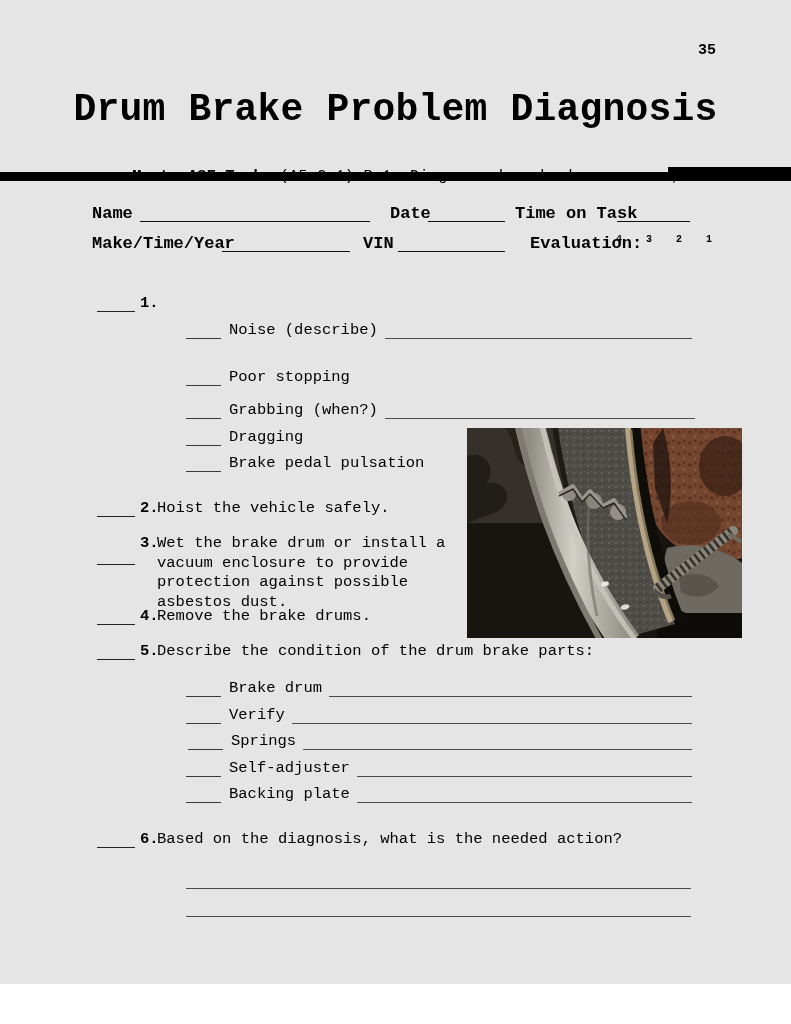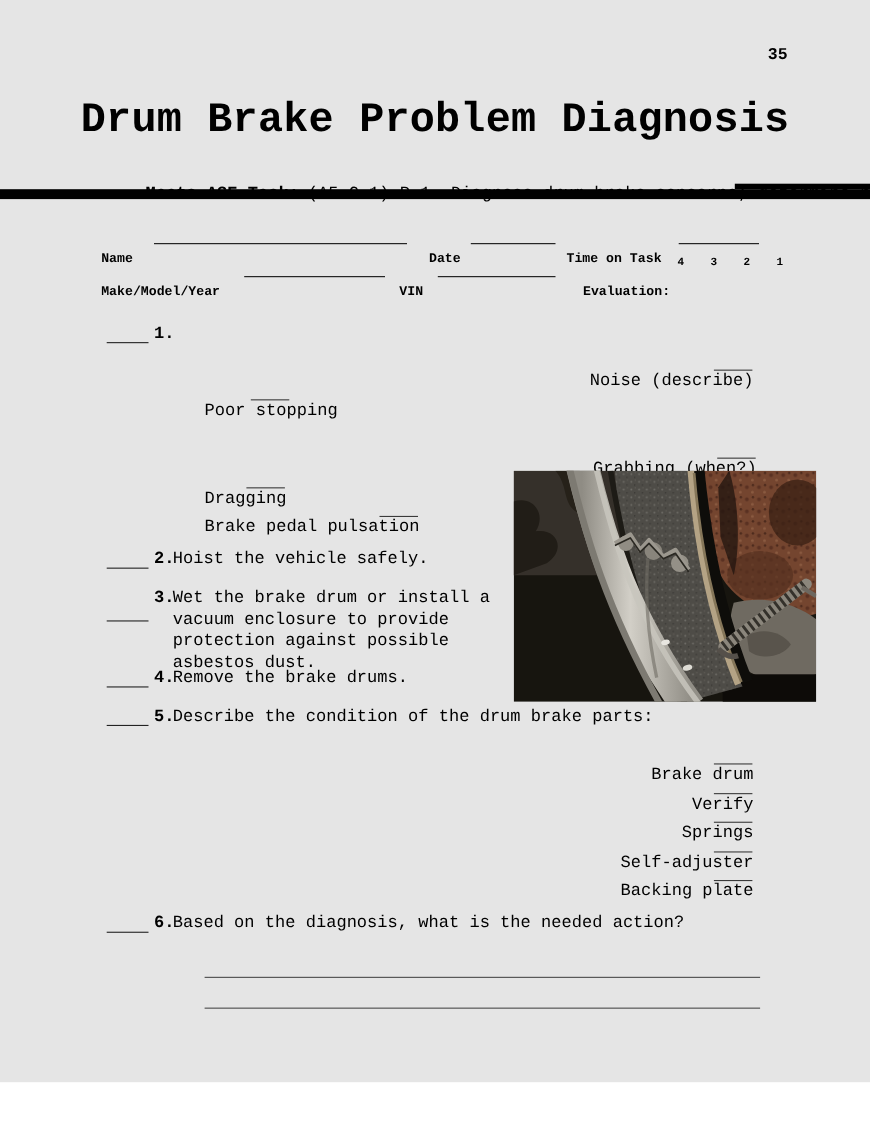--- a/index.html
+++ b/index.html
@@ -13,31 +13,31 @@
 
   .doc-title { top:88px; left:0; width:791px; text-align:center;
     font-size:38px; font-weight:bold; letter-spacing:0.2px; }
 
   .ase-line { top:149px; left:95px; font-size:15.5px; white-space:pre; }
   .ase-label { font-weight:bold; margin-right:8px; }
 
   .bar-notch { top:167px; left:668px; width:123px; height:5px; background:#000; }
   .bar-main  { top:172px; left:0; width:791px; height:9px; background:#000; }
 
-  .fld { font-size:12px; font-weight:bold; white-space:nowrap;margin-top:24px; }
+  .fld { font-size:17px; font-weight:bold; white-space:nowrap; }
   .uline { border-bottom:1.6px solid #111; height:17px; }
   .scores { font-size:10px; font-weight:bold; white-space:pre; }
 
   .task-row { display:flex; align-items:flex-end; font-size:15.5px; }
   .task-blank { width:38px; height:16px; border-bottom:1.5px solid #222; flex:none; }
   .task-num { font-weight:bold; margin-left:5px; width:17px; flex:none; }
   .task-text { white-space:nowrap; }
   .task-text.wrap { white-space:normal; width:295px; line-height:19.5px; }
 
-  .sub-row { display:flex; align-items:flex-end; font-size:15.5px;flex-direction:column; }
+  .sub-row { display:flex; align-items:flex-end; font-size:15.5px; }
   .sub-blank { width:35px; height:15px; border-bottom:1.3px solid #3a3a3a; flex:none; margin-right:8px; }
   .sub-label { white-space:nowrap; padding-right:7px; }
   .sub-line { flex:1; height:15px; border-bottom:1.25px solid #4a4a4a; }
 
   .answer-line { border-top:1.25px solid #4a4a4a; height:0; }
 
   .photo { top:428px; left:467px; width:275px; height:210px; }
 </style>
 </head>
 <body>
@@ -55,38 +55,38 @@
   <div class="abs bar-notch"></div>
   <div class="abs bar-main"></div>
 
   <span class="abs fld" style="top:204px; left:92px;">Name</span>
   <span class="abs uline" style="top:204px; left:140px; width:230px;"></span>
   <span class="abs fld" style="top:204px; left:390px;">Date</span>
   <span class="abs uline" style="top:204px; left:428px; width:77px;"></span>
   <span class="abs fld" style="top:204px; left:515px;">Time on Task</span>
   <span class="abs uline" style="top:204px; left:617px; width:73px;"></span>
 
-  <span class="abs fld" style="top:234px; left:92px;">Make/Model/Year</span>
+  <span class="abs fld" style="top:234px; left:92px;">Make/Time/Year</span>
   <span class="abs uline" style="top:234px; left:222px; width:128px;"></span>
   <span class="abs fld" style="top:234px; left:363px;">VIN</span>
   <span class="abs uline" style="top:234px; left:398px; width:107px;"></span>
   <span class="abs fld" style="top:234px; left:530px;">Evaluation:</span>
   <span class="abs scores" style="top:234px; left:616px;">4    3    2    1</span>
 
   <div class="abs task-row" style="top:294px; left:97px;">
     <span class="task-blank"></span>
     <span class="task-num">1.</span>
   </div>
 
   <div class="abs sub-row" style="top:321px; left:186px; right:99px;">
     <span class="sub-blank"></span>
     <span class="sub-label">Noise (describe)</span>
     <span class="sub-line"></span>
   </div>
-  <div class="abs sub-row" style="top:348px; left:186px;align-items:center;">
+  <div class="abs sub-row" style="top:368px; left:186px;">
     <span class="sub-blank"></span>
     <span class="sub-label">Poor stopping</span>
   </div>
   <div class="abs sub-row" style="top:401px; left:186px; right:96px;">
     <span class="sub-blank"></span>
     <span class="sub-label">Grabbing (when?)</span>
     <span class="sub-line"></span>
   </div>
   <div class="abs sub-row" style="top:428px; left:186px;justify-content:space-between;">
     <span class="sub-blank"></span>

